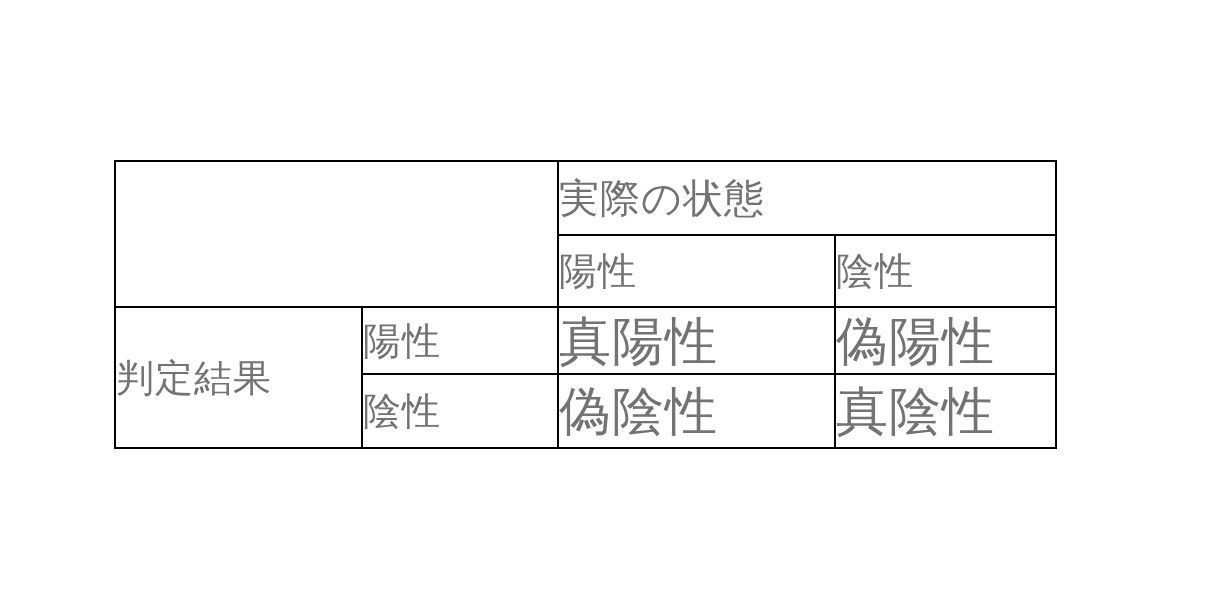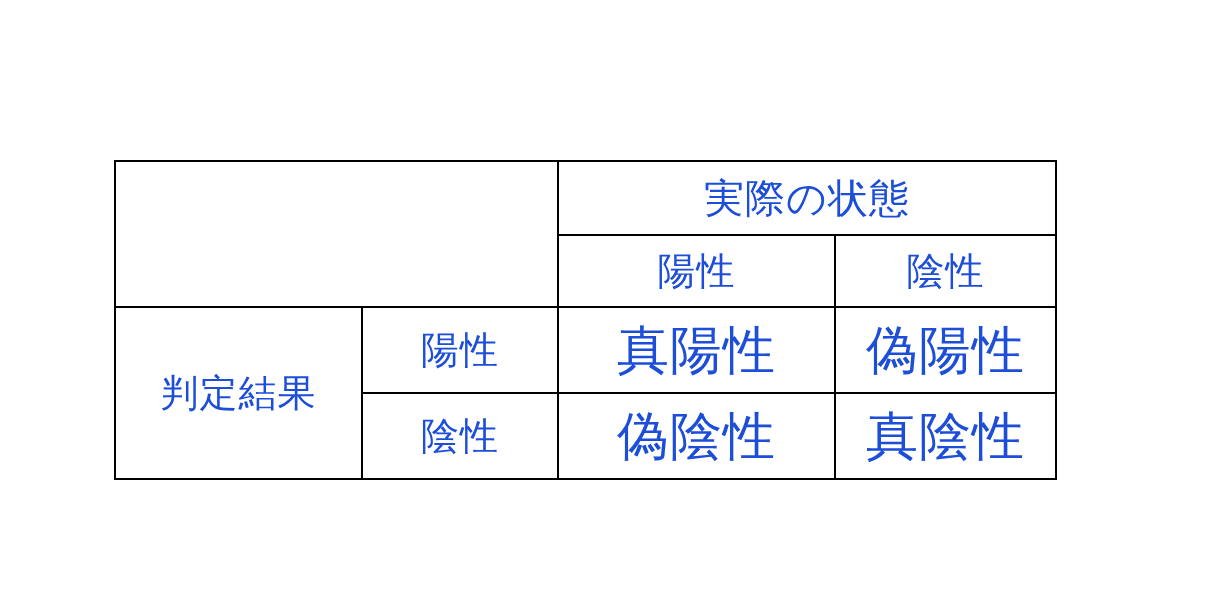--- a/index.html
+++ b/index.html
@@ -28,24 +28,24 @@
   table.confusion {
     border-collapse: collapse;
     table-layout: fixed;
     width: 941px;
     height: 289px;
     background: #ffffff;
   }
 
   table.confusion td {
     border: 2px solid #000000;
-    padding: 16px;
-    text-align: center;
+    padding: 0;
+    text-align: left;
     vertical-align: middle;
-    color: #1d4ed8;
+    color: #737373;
     line-height: 1.0;
     white-space: nowrap;
   }
 
   
   col.c1 { width: 247px; }
   col.c2 { width: 196px; }
   col.c3 { width: 277px; }
   col.c4 { width: 221px; }
 

